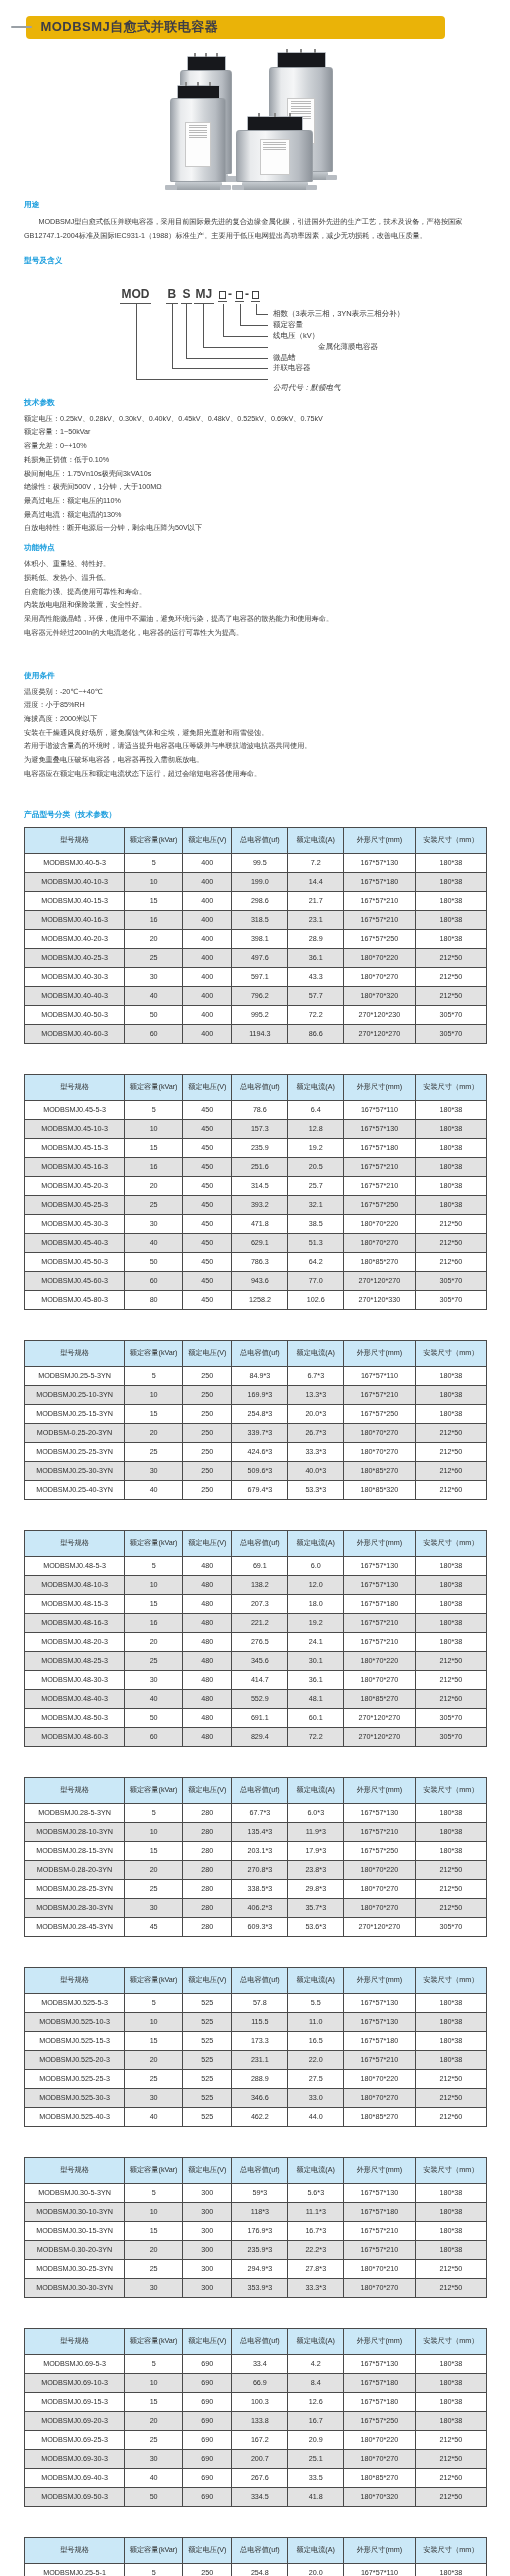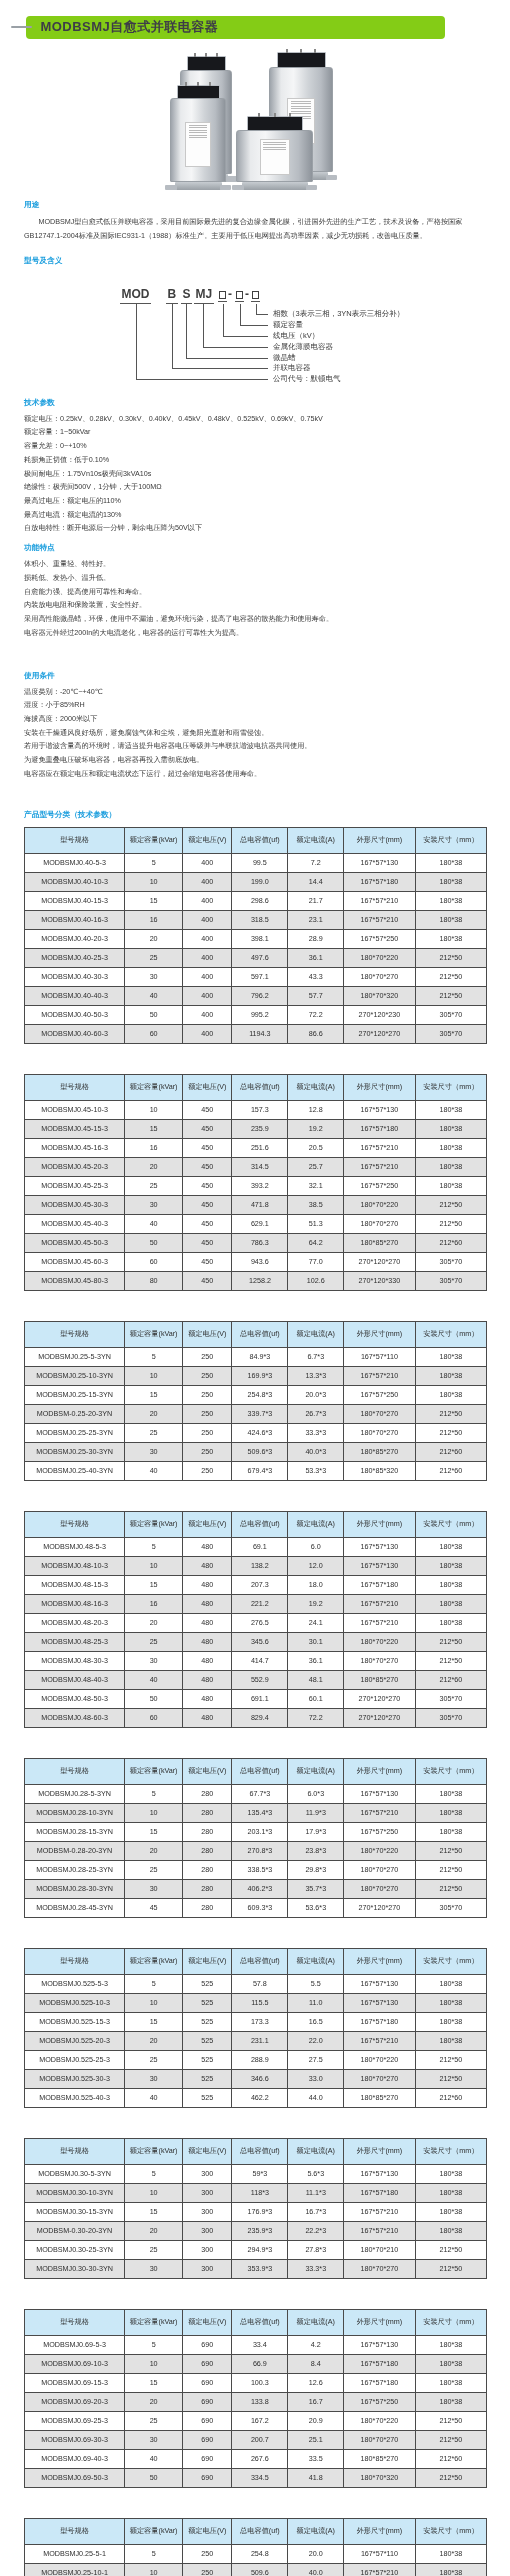--- a/index.html
+++ b/index.html
@@ -3,21 +3,21 @@
 <meta charset="utf-8">
 <style>
   html,body{margin:0;padding:0;background:#ffffff;}
   body{width:511px;min-height:2986px;font-family:"Liberation Sans","DejaVu Sans",sans-serif;color:#333;}
   .page{width:511px;position:relative;padding-bottom:41px;}
 
   
   .top-dash{position:absolute;left:11.3px;top:10.3px;width:20.6px;height:2.1px;background:#9aa0a6;border-radius:1px;}
 
   
-  .title-bar{margin:15.5px 0 0 26px;width:419px;height:23px;background:#84cc16;border-radius:4px;display:flex;align-items:center;}
+  .title-bar{margin:15.5px 0 0 26px;width:419px;height:23px;background:#eab308;border-radius:4px;display:flex;align-items:center;}
   .title-bar h1{margin:0 0 0 14.4px;font-size:13px;font-weight:bold;color:#3d3d47;letter-spacing:0.5px;}
 
   
   .photo{position:relative;height:142px;margin-top:11.3px;}
   .cap{position:absolute;}
   .cap-term{position:relative;margin:0 auto;background:#17181c;border:1px solid #b9bec4;border-bottom:none;border-radius:1.5px 1.5px 0 0;}
   .cap-term .stud{position:absolute;top:-3.6px;width:2.6px;height:4.1px;background:#888;}
   .cap-body{position:relative;border-radius:3.1px 3.1px 1px 1px;background:linear-gradient(90deg,#9ea4ab 0%,#e8eaec 18%,#f5f6f7 38%,#cfd3d7 62%,#b7bcc2 82%,#8e949b 100%);border:0.5px solid #9aa0a6;}
   .cap-label{position:absolute;left:50%;transform:translateX(-50%);background:#fdfdfd;border:0.5px solid #c8c8c8;}
   .cap-label i{display:block;height:1px;background:#b9b9b9;margin:1.5px 2.6px 0 2.6px;}
@@ -170,24 +170,24 @@
     <span class="hline" style="left:240px;top:56px;width:28px;"></span>
     <span class="hline" style="left:223px;top:67px;width:45px;"></span>
     <span class="hline" style="left:203px;top:78px;width:65px;"></span>
     <span class="hline" style="left:186px;top:89px;width:82px;"></span>
     <span class="hline" style="left:172px;top:99px;width:96px;"></span>
     <span class="hline" style="left:136px;top:110px;width:132px;"></span>
 
     <span class="dg-label" style="top:45px;">相数（3表示三相，3YN表示三相分补）</span>
     <span class="dg-label" style="top:56px;">额定容量</span>
     <span class="dg-label" style="top:67px;">线电压（kV）</span>
-    <span class="dg-label" style="top:78px;">金属化薄膜电容器</span>
+    <span class="dg-label" style="top:78px;margin-left:45px;">金属化薄膜电容器</span>
     <span class="dg-label" style="top:89px;">微晶蜡</span>
     <span class="dg-label" style="top:99px;">并联电容器</span>
-    <span class="dg-label" style="top:110px;">公司代号：默顿电气</span>
+    <span class="dg-label" style="top:119px;font-style:italic;">公司代号：默顿电气</span>
   </div>
 
   <div class="sec-head mt16">技术参数</div>
   <div class="line-list">
     <div>额定电压：0.25kV、0.28kV、0.30kV、0.40kV、0.45kV、0.48kV、0.525kV、0.69kV、0.75kV</div>
     <div>额定容量：1~50kVar</div>
     <div>容量允差：0~+10%</div>
     <div>耗损角正切值：低于0.10%</div>
     <div>极间耐电压：1.75Vn10s极壳间3kVA10s</div>
     <div>绝缘性：极壳间500V，1分钟，大于100MΩ</div>
@@ -334,20 +334,29 @@
             <th>额定容量(kVar)</th>
             <th>额定电压(V)</th>
             <th>总电容值(uf)</th>
             <th>额定电流(A)</th>
             <th>外形尺寸(mm)</th>
             <th>安装尺寸（mm）</th>
           </tr>
         </thead>
         <tbody>
           <tr>
+            <td>MODBSMJ0.45-5-3</td>
+            <td>5</td>
+            <td>450</td>
+            <td>78.6</td>
+            <td>6.4</td>
+            <td>167*57*110</td>
+            <td>180*38</td>
+          </tr>
+          <tr>
             <td>MODBSMJ0.45-10-3</td>
             <td>10</td>
             <td>450</td>
             <td>157.3</td>
             <td>12.8</td>
             <td>167*57*130</td>
             <td>180*38</td>
           </tr>
           <tr>
             <td>MODBSMJ0.45-15-3</td>

